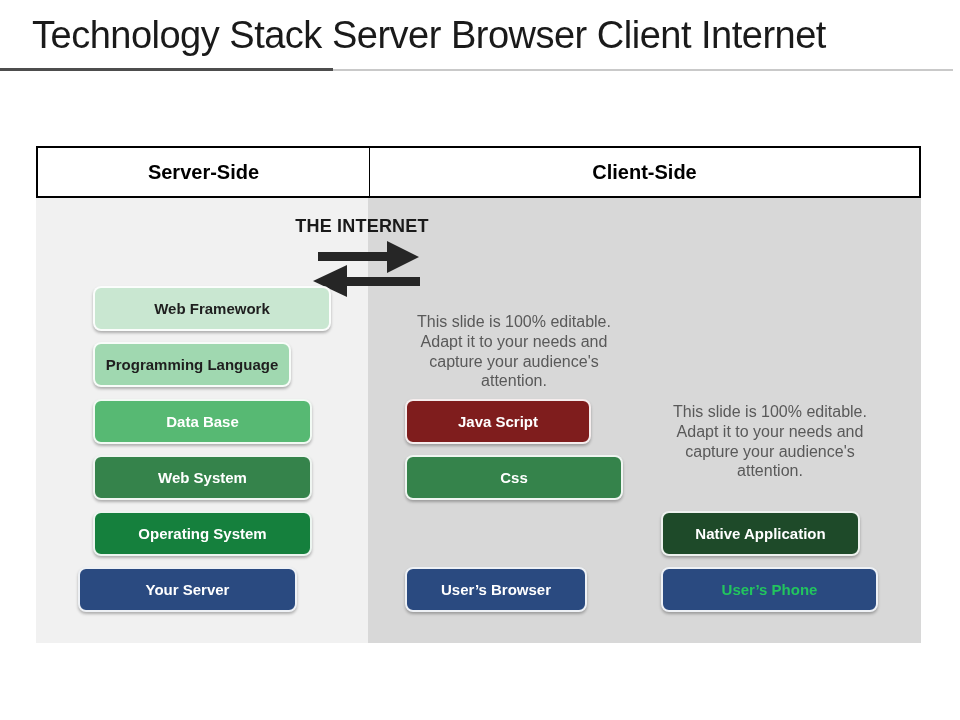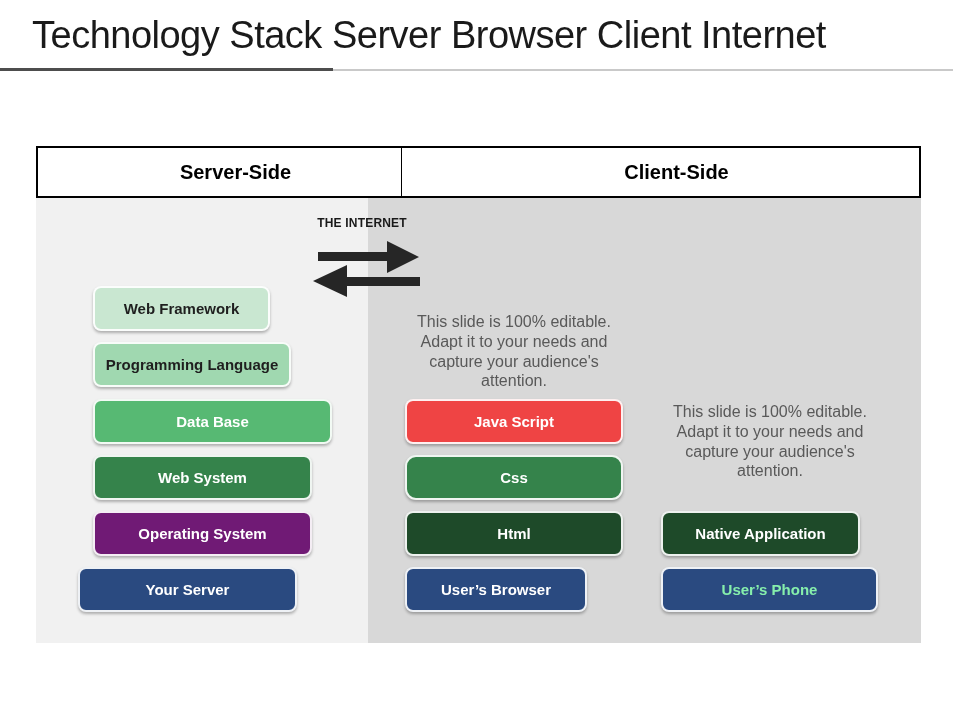--- a/index.html
+++ b/index.html
@@ -55,42 +55,41 @@
     display: flex;
   }
   .header-cell {
     display: flex;
     align-items: center;
     justify-content: center;
     font-size: 20px;
     font-weight: 700;
     color: #000000;
     box-sizing: border-box;
-    margin-left: 32px;
   }
   .header-cell.left  { width: 332px; border-right: 1px solid #000000; }
   .header-cell.right { flex: 1; }
 
   
   .panel {
     position: absolute;
     top: 198px;
     height: 445px;
   }
   .panel.left  { left: 36px;  width: 332px; }
   .panel.right { left: 368px; width: 553px; }
 
   
   .internet-label {
     position: absolute;
     left: 272px;
     top: 216px;
     width: 180px;
     text-align: center;
-    font-size: 12px;
+    font-size: 18px;
     font-weight: 700;
     color: #1a1a1a;
     letter-spacing: 0.2px;
   }
   .arrows {
     position: absolute;
     left: 305px;
     top: 237px;
     width: 118px;
     height: 62px;
@@ -157,28 +156,27 @@
   <div class="note mid" style="color: rgb(89, 89, 89);">This slide is 100% editable.
 Adapt it to your needs and
 capture your audience's
 attention.</div>
 
   <div class="note right" style="color: rgb(89, 89, 89);">This slide is 100% editable.
 Adapt it to your needs and
 capture your audience's
 attention.</div>
 
-  <div class="chip" style="left: 93px; top: 286px; width: 177px; background-color: rgb(201, 231, 209); color: rgb(31, 31, 31);">Web Framework</div>
+  <div class="chip" style="left: 93px; top: 286px; width: 238px; background-color: rgb(201, 231, 209); color: rgb(31, 31, 31);">Web Framework</div>
   <div class="chip" style="left: 93px; top: 342px; width: 198px; background-color: rgb(160, 216, 176); color: rgb(31, 31, 31);">Programming Language</div>
-  <div class="chip" style="left: 93px; top: 399px; width: 239px; background-color: rgb(87, 185, 115); color: rgb(255, 255, 255);">Data Base</div>
+  <div class="chip" style="left: 93px; top: 399px; width: 219px; background-color: rgb(87, 185, 115); color: rgb(255, 255, 255);">Data Base</div>
   <div class="chip" style="left: 93px; top: 455px; width: 219px; background-color: rgb(53, 131, 75); color: rgb(255, 255, 255);">Web System</div>
-  <div class="chip" style="left: 93px; top: 511px; width: 219px; background-color: #701a75; color: rgb(255, 255, 255);">Operating System</div>
+  <div class="chip" style="left: 93px; top: 511px; width: 219px; background-color: #15803d; color: rgb(255, 255, 255);">Operating System</div>
   <div class="chip" style="left: 78px; top: 567px; width: 219px; background-color: rgb(42, 74, 128); color: #ffffff;">Your Server</div>
 
-  <div class="chip" style="left: 405px; top: 399px; width: 218px; background-color: #ef4444; color: rgb(255, 255, 255);">Java Script</div>
-  <div class="chip" style="left: 405px; top: 455px; width: 218px; background-color: rgb(53, 131, 75); color: rgb(255, 255, 255); border-radius: 11px;">Css</div>
-  <div class="chip" style="left: 405px; top: 511px; width: 218px; background-color: rgb(30, 74, 41); color: rgb(255, 255, 255);">Html</div>
+  <div class="chip" style="left: 405px; top: 399px; width: 186px; background-color: #7f1d1d; color: rgb(255, 255, 255);">Java Script</div>
+  <div class="chip" style="left: 405px; top: 455px; width: 218px; background-color: rgb(53, 131, 75); color: rgb(255, 255, 255);">Css</div>
   <div class="chip" style="left: 405px; top: 567px; width: 182px; background-color: rgb(42, 74, 128); color: rgb(255, 255, 255);">User’s Browser</div>
 
   <div class="chip" style="left: 661px; top: 511px; width: 199px; background-color: rgb(30, 74, 41); color: rgb(255, 255, 255);">Native Application</div>
-  <div class="chip" style="left: 661px; top: 567px; width: 217px; background-color: rgb(42, 74, 128); color: #86efac;">User’s Phone</div>
+  <div class="chip" style="left: 661px; top: 567px; width: 217px; background-color: rgb(42, 74, 128); color: #22c55e;">User’s Phone</div>
 
 </div>
 
 </body></html>

